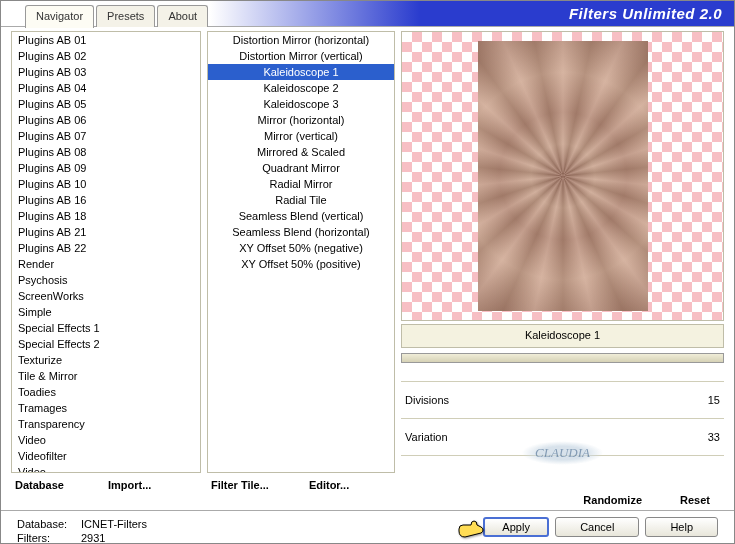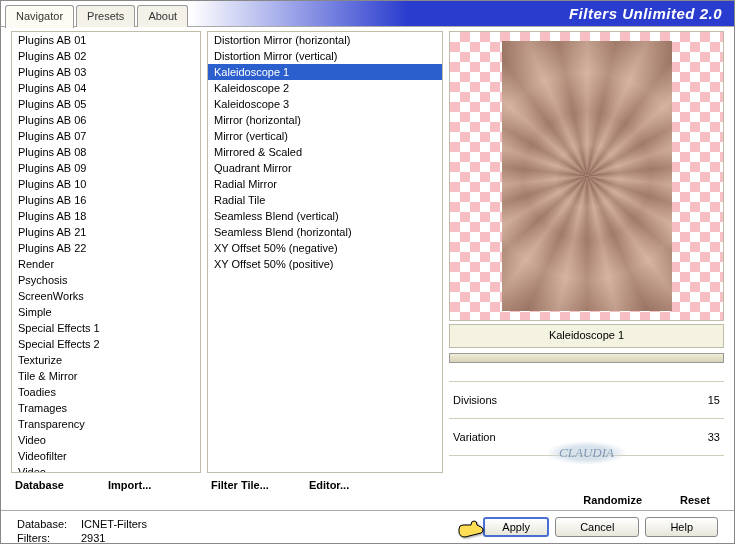--- a/index.html
+++ b/index.html
@@ -1,29 +1,29 @@
 <!DOCTYPE html>
 <html><head>
 <meta charset="utf-8">
 <style>
   * { box-sizing: border-box; margin: 0; padding: 0; }
   body { font-family: "Tahoma", "Segoe UI", sans-serif; font-size: 11px; background: #fff; width: 735px; height: 544px; overflow: hidden; position: relative; }
   .window { border: 1px solid #888; width: 735px; height: 544px; background: #fff; display: flex; flex-direction: column; }
   .header { display: flex; height: 26px; border-bottom: 1px solid #aaa; }
-  .tabs { display: flex; align-items: flex-end; height: 26px; padding-left: 4px; }
+  .tabs { display: flex; align-items: flex-end; height: 26px; padding-left: 24px; }
   .tab { border: 1px solid #999; border-bottom: none; border-radius: 3px 3px 0 0; padding: 4px 10px 4px 10px; margin-right: 2px; background: #f4f2e8; color: #333; cursor: pointer; font-size: 11px; height: 22px; }
   .tab.active { background: #fdfcf4; position: relative; top: 1px; height: 23px; }
   .title-bar { flex: 1; background: linear-gradient(to right, #fff 0%, #2a3cce 40%, #2a3cce 100%); display: flex; align-items: center; justify-content: flex-end; padding-right: 12px; color: #fff; font-weight: bold; font-style: italic; font-size: 15px; letter-spacing: 0.5px; }
   .main { flex: 1; display: flex; padding: 4px 10px 2px 10px; gap: 6px; }
   .col { display: flex; flex-direction: column; }
   .list { border: 1px solid #bfbda8; background: #fff; overflow-y: scroll; overflow-x: hidden; height: 442px; }
   .list-item { padding: 1px 6px 1px 6px; color: #000; cursor: pointer; white-space: nowrap; font-size: 11px; line-height: 14px; position: relative; }
   .list-item.selected { background: #2b5fcd; color: #fff; }
   .col1 { width: 190px; }
-  .col2 { width: 236px; }
+  .col2 { width: 188px; text-align: center; }
   .col3 { flex: 1; }
   .bottom-btns { display: flex; gap: 8px; margin-top: 4px; }
   .link-btn { font-size: 11px; font-weight: bold; color: #000; padding: 2px 4px; cursor: pointer; }
   .preview-area { border: 1px solid #bfbda8; background: #fff; height: 290px; display: flex; align-items: center; justify-content: center; position: relative; }
   .checker { width: 100%; height: 100%; background-image:
     linear-gradient(45deg, #f7bfc4 25%, transparent 25%),
     linear-gradient(-45deg, #f7bfc4 25%, transparent 25%),
     linear-gradient(45deg, transparent 75%, #f7bfc4 75%),
     linear-gradient(-45deg, transparent 75%, #f7bfc4 75%);
     background-size: 20px 20px;

